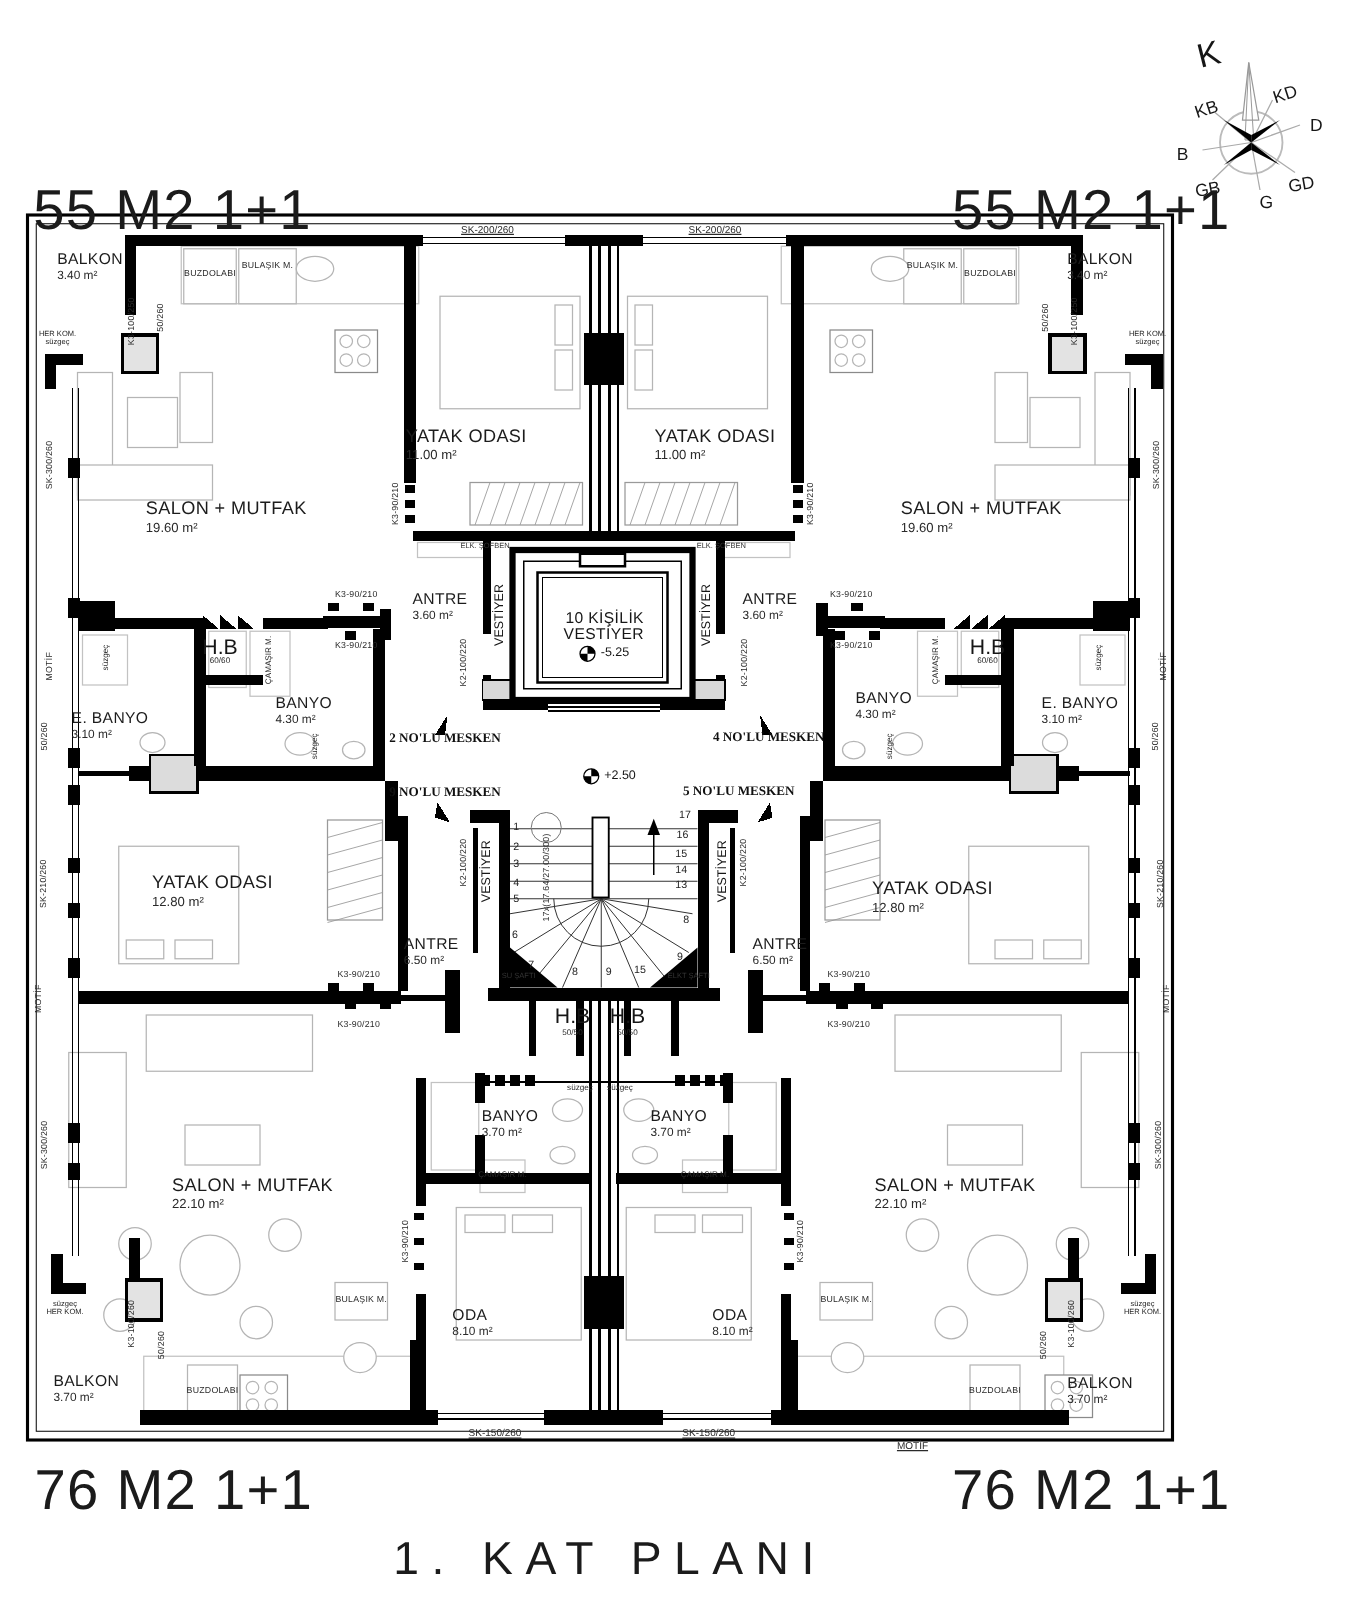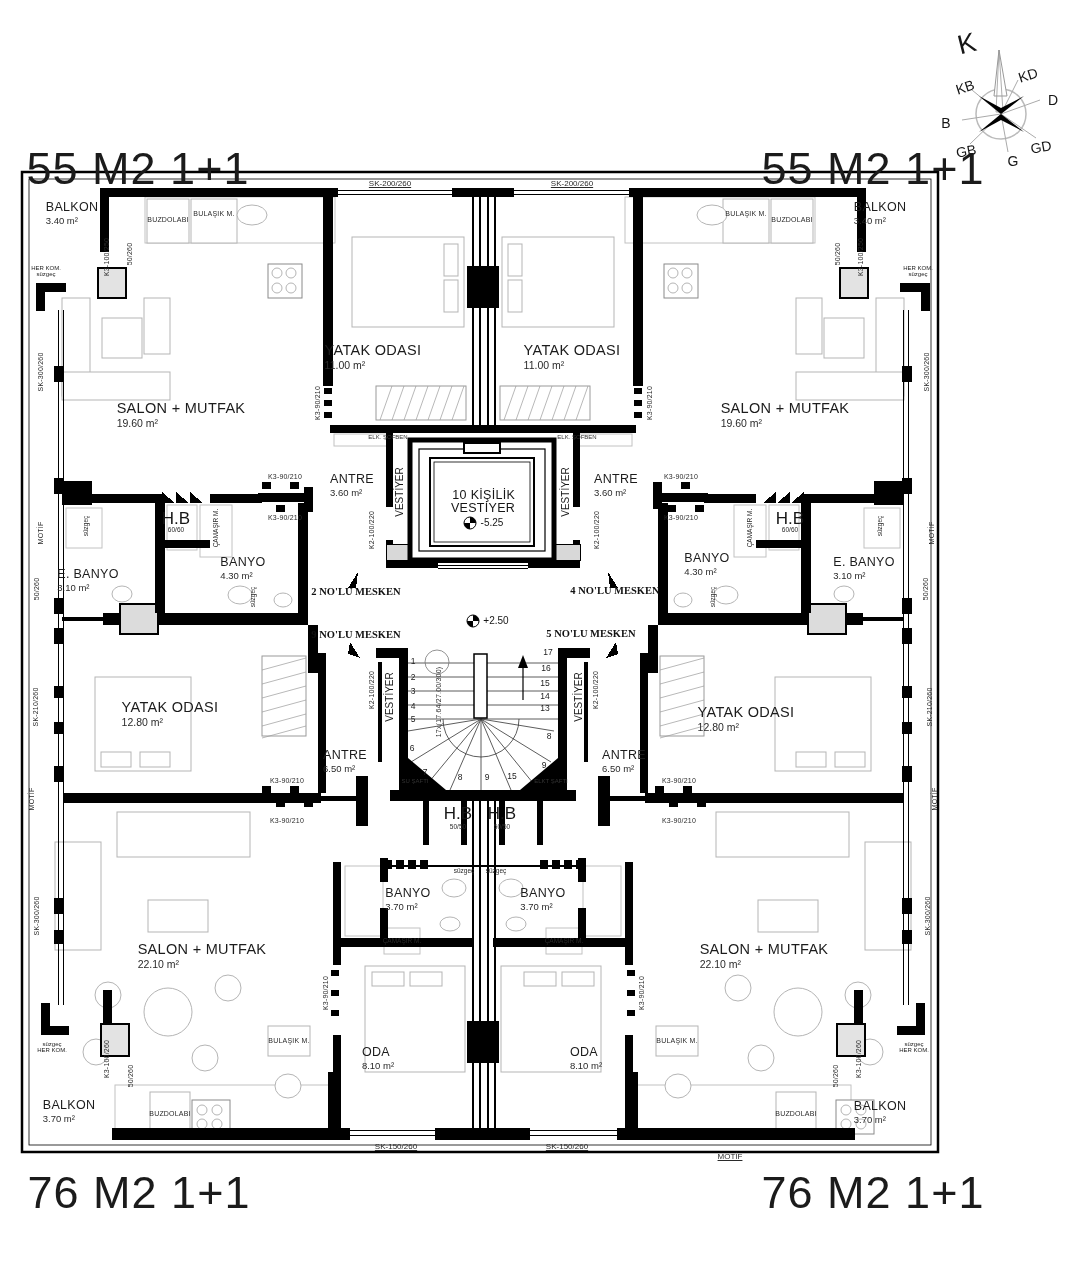--- a/index.html
+++ b/index.html
@@ -433,20 +433,21 @@
     <path d="M1001,114 L979,132 L1001,120 Z" fill="#000"></path>
     <path d="M1001,114 L1024,132 L1001,120 Z" fill="#000"></path>
     <path d="M1001,114 L990,93 L1012,135 Z" fill="#000"></path>
   </g>
 </svg>
 
 <div class="lbl title" style="left:138px;top:168px">55 M2 1+1</div>
 <div class="lbl title" style="left:873px;top:168px">55 M2 1+1</div>
 <div class="lbl title" style="left:139px;top:1192px">76 M2 1+1</div>
 <div class="lbl title" style="left:873px;top:1192px">76 M2 1+1</div>
+<div class="lbl plan-title" style="left:488px;top:1247px">1. KAT PLANI</div>
 
 <div class="lbl s26" style="left:967px;top:44px;transform:translate(-50%,-50%) rotate(-14deg)">K</div>
 <div class="lbl s13" style="left:965px;top:87px;transform:translate(-50%,-50%) rotate(-18deg)">KB</div>
 <div class="lbl s13" style="left:1028px;top:75px;transform:translate(-50%,-50%) rotate(-18deg)">KD</div>
 <div class="lbl s13" style="left:946px;top:123px">B</div>
 <div class="lbl s13" style="left:1053px;top:100px">D</div>
 <div class="lbl s13" style="left:966px;top:151px;transform:translate(-50%,-50%) rotate(-10deg)">GB</div>
 <div class="lbl s13" style="left:1041px;top:147px;transform:translate(-50%,-50%) rotate(-10deg)">GD</div>
 <div class="lbl s13" style="left:1013px;top:161px">G</div>
 

